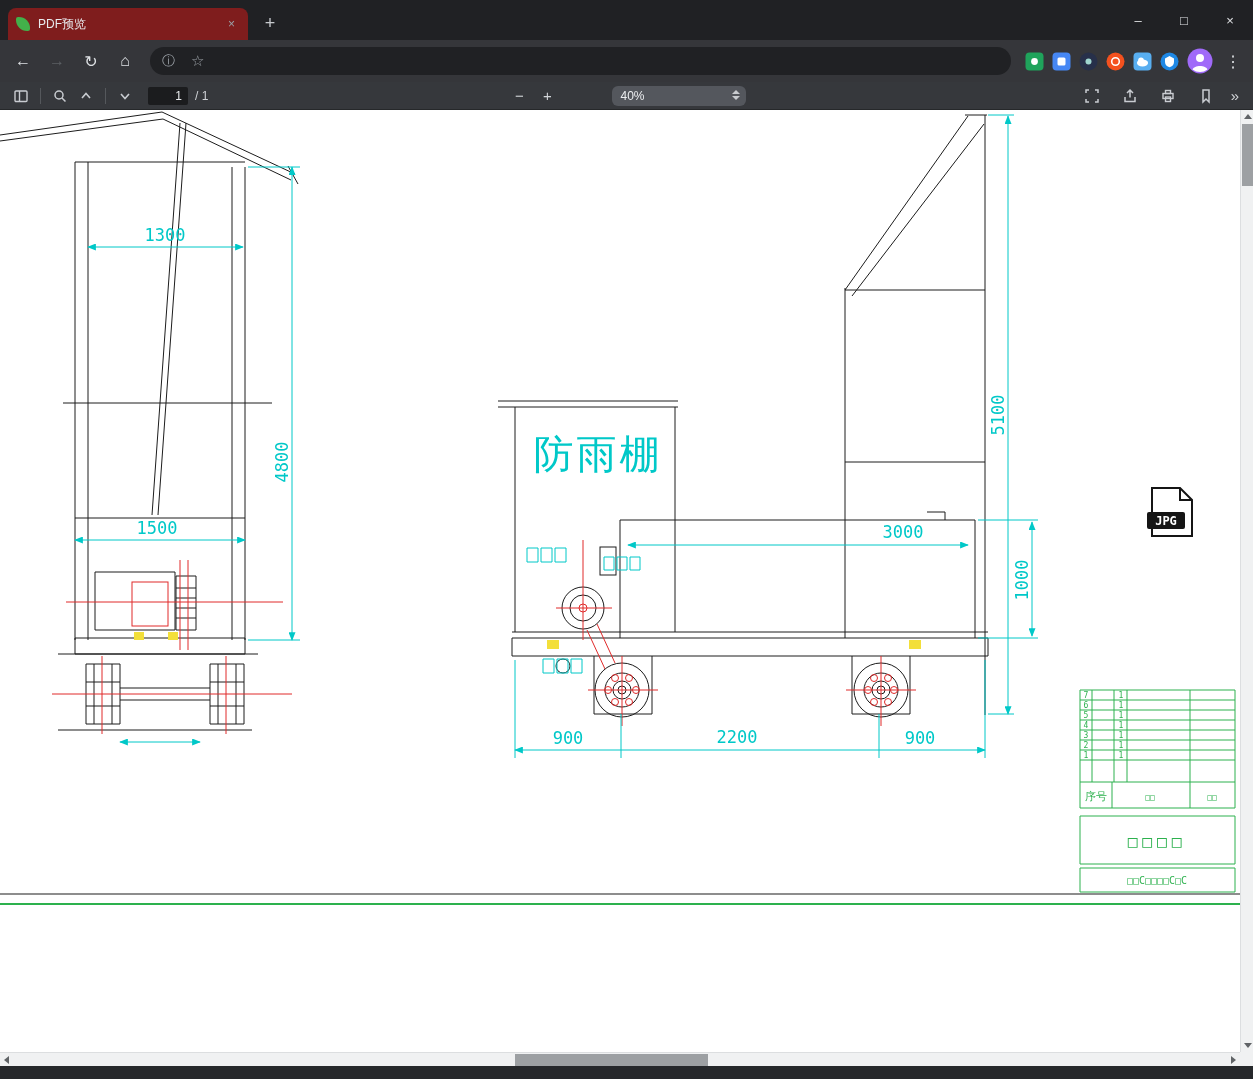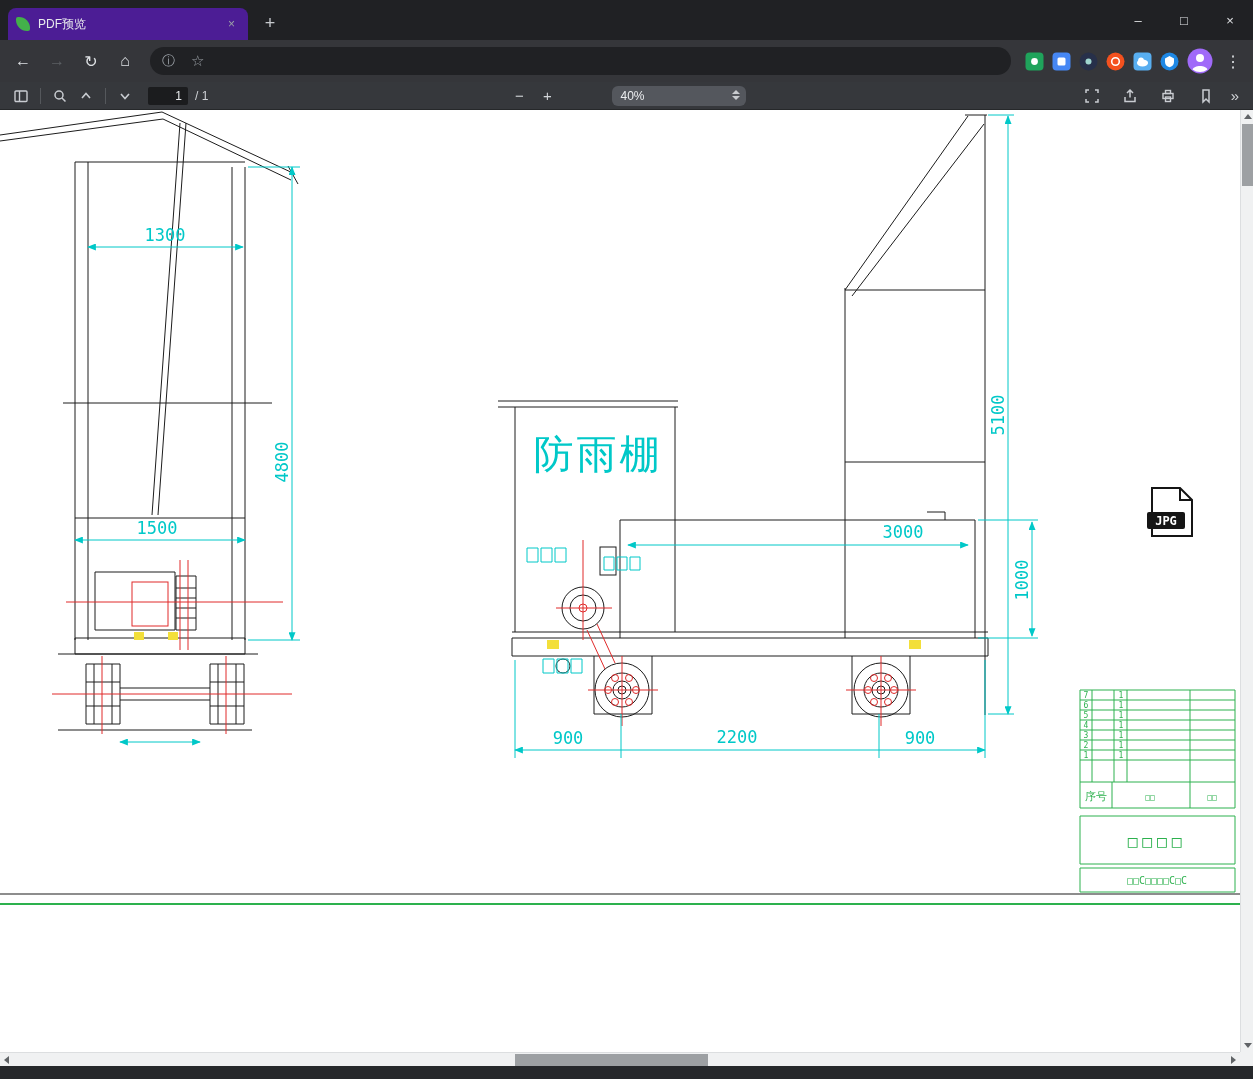--- a/index.html
+++ b/index.html
@@ -1,21 +1,21 @@
 <!DOCTYPE html>
 <html><head>
 <meta charset="utf-8">
 <style>
   *{margin:0;padding:0;box-sizing:border-box;}
   html,body{width:1253px;height:1079px;overflow:hidden;}
   body{font-family:"Liberation Sans",sans-serif;background:#fff;position:relative;}
 
   
   .titlebar{position:absolute;top:0;left:0;width:100%;height:40px;background:#202124;}
-  .tab{position:absolute;left:8px;top:8px;width:240px;height:32px;background:#4c1d95;
+  .tab{position:absolute;left:8px;top:8px;width:240px;height:32px;background:#7f1d1d;
        border-radius:8px 8px 0 0;display:flex;align-items:center;padding:0 8px;}
   .favicon{width:14px;height:14px;background:#43b04a;border-radius:2px 11px 2px 11px;margin-right:8px;flex:none;}
   .tab-title{flex:1;font-size:12px;color:#e8eaed;white-space:nowrap;overflow:hidden;}
   .tab-close{width:17px;height:17px;line-height:17px;text-align:center;color:#9aa0a6;font-size:12px;border-radius:50%;}
   .new-tab{position:absolute;left:258px;top:12px;width:24px;height:24px;color:#c6c9cd;font-size:18px;
            line-height:22px;text-align:center;border-radius:50%;}
   .win-controls{position:absolute;right:0;top:0;height:40px;display:flex;}
   .win-btn{width:46px;display:flex;align-items:center;justify-content:center;color:#dfe1e4;font-size:13px;}
 
   

